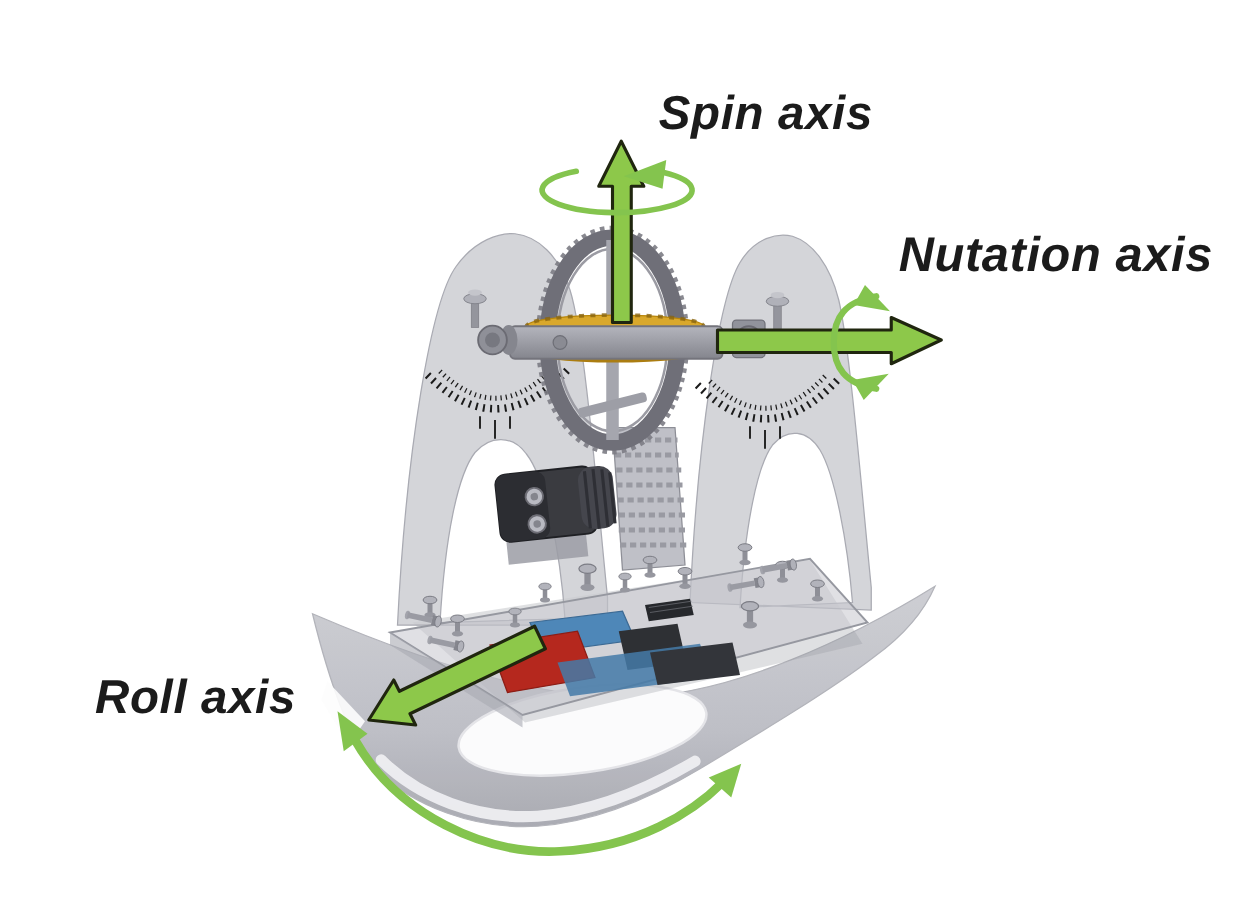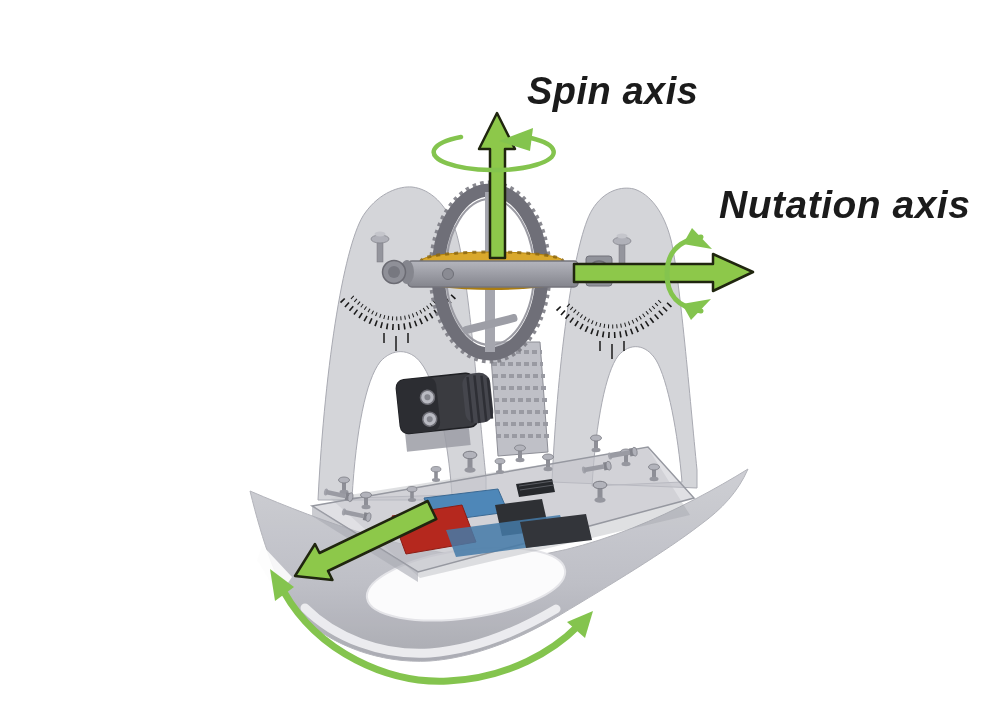--- a/index.html
+++ b/index.html
@@ -222,14 +222,15 @@
     <polygon points="295,576 315,544 319.5,553 427.7,501 436.3,519 328,571 332.5,580" stroke="#20260f" stroke-width="2.5" stroke-linejoin="round" fill="#8dc84a"></polygon>
 
     <path d="M 284 592 C 318 652, 388 684, 448 681 C 510 678, 554 650, 578 626" fill="none" stroke-width="7" stroke-linecap="round" stroke="#84c44e"></path>
     <polygon points="270,569 294,587 275,601" fill="#84c44e"></polygon>
     <polygon points="593,611 585,638 567,622" fill="#84c44e"></polygon>
   </g>
 </svg>
 
 <div class="axis-label" id="spin-label">Spin axis</div>
 <div class="axis-label" id="nutation-label">Nutation axis</div>
+<div class="axis-label" id="roll-label">Roll axis</div>
 
 </div>
 
 </body></html>

